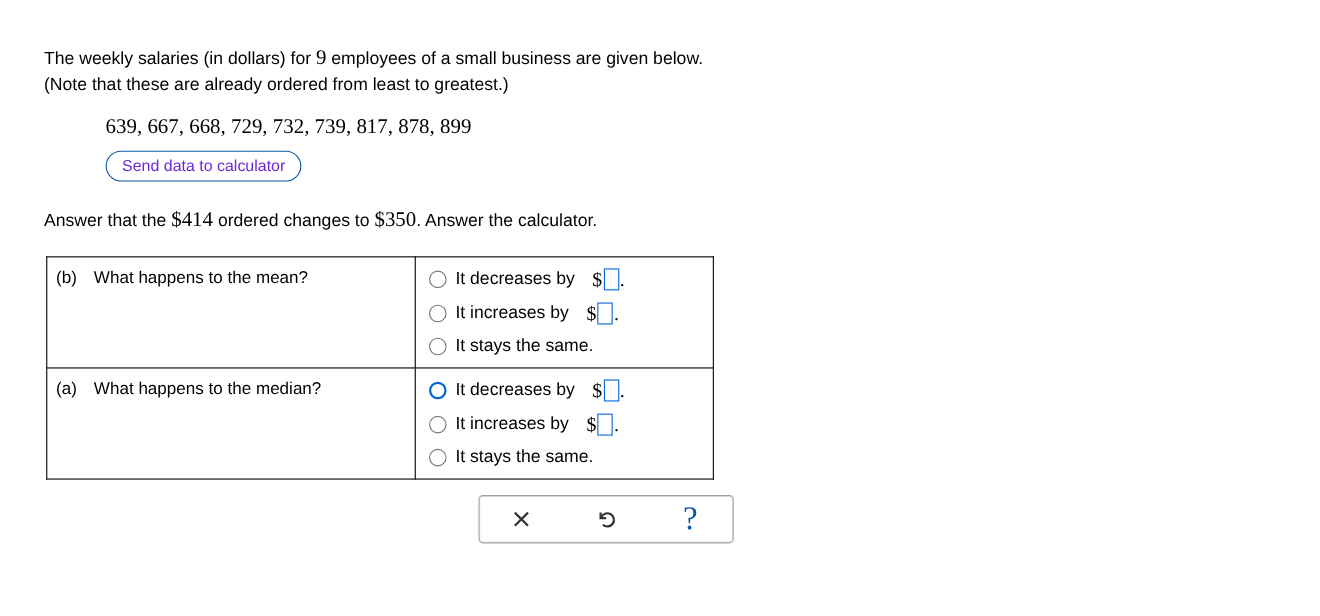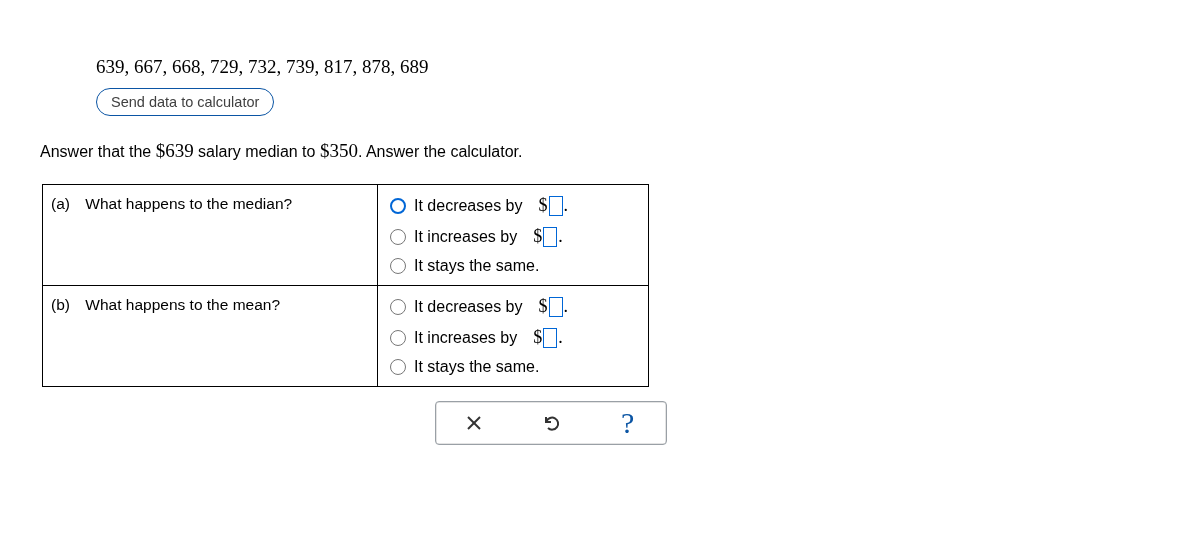--- a/index.html
+++ b/index.html
@@ -17,21 +17,21 @@
   .data-row {
     font-family: "Times New Roman", serif;
     font-size: 19px;
     margin-left: 56px;
     margin-bottom: 10px;
   }
   .send-btn-wrap { margin-left: 56px; margin-bottom: 24px; }
   .send-btn {
     display: inline-block;
     border: 1.5px solid #0b55a4;
-    color: #404040;
+    color: #6d28d9;
     background: #fff;
     border-radius: 16px;
     padding: 5px 14px;
     font-size: 14.5px;
     font-family: Verdana, Geneva, sans-serif;
     cursor: pointer;
   }
   .suppose { margin-bottom: 22px; }
   .qtable-wrap { margin-left: 2px; }
   table.qtable {
@@ -115,43 +115,47 @@
     font-family: "Times New Roman", serif;
     font-size: 30px;
     color: #0b55a4;
   }
   svg { display: block; }
 </style>
 </head>
 <body>
 
 <div class="intro">
-</div>
-
-<div class="data-row">639, 667, 668, 729, 732, 739, 817, 878, 689</div>
+  <div>
+    <span>The weekly salaries (in dollars) for </span><span class="math-val">9</span><span> employees of a small business are given below.</span>
+  </div>
+  <div>(Note that these are already ordered from least to greatest.)</div>
+</div>
+
+<div class="data-row">639, 667, 668, 729, 732, 739, 817, 878, 899</div>
 
 <div class="send-btn-wrap">
   <button class="send-btn">Send data to calculator</button>
 </div>
 
 <div class="suppose">
-  <span>Answer that the </span><span class="math-val">$639</span><span> salary median to </span><span class="math-val">$350</span><span>. Answer the calculator.</span>
+  <span>Answer that the </span><span class="math-val">$414</span><span> ordered changes to </span><span class="math-val">$350</span><span>. Answer the calculator.</span>
 </div>
 
 <div class="qtable-wrap">
 <table class="qtable">
   <tbody>
         <tr>
     <td class="qcell">
-      <span class="part-label">(a)</span>
-      <span>What happens to the median?</span>
+      <span class="part-label">(b)</span>
+      <span>What happens to the mean?</span>
     </td>
     <td class="acell">
       <div class="opt-row">
-        <span class="radio selected"></span>
+        <span class="radio"></span>
         <span class="opt-label">It decreases by</span>
         <span class="amount-group">
           <span>$</span>
                 <span class="amount-box"></span>
                 <span>.</span>
         </span>
       </div>
       <div class="opt-row">
         <span class="radio"></span>
         <span class="opt-label">It increases by</span>
@@ -162,26 +166,26 @@
         </span>
       </div>
       <div class="opt-row">
         <span class="radio"></span>
         <span class="opt-label">It stays the same.</span>
       </div>
     </td>
   </tr>
   <tr>
     <td class="qcell">
-      <span class="part-label">(b)</span>
-      <span>What happens to the mean?</span>
+      <span class="part-label">(a)</span>
+      <span>What happens to the median?</span>
     </td>
     <td class="acell">
       <div class="opt-row">
-        <span class="radio"></span>
+        <span class="radio selected"></span>
         <span class="opt-label">It decreases by</span>
         <span class="amount-group">
           <span>$</span>
                 <span class="amount-box"></span>
                 <span>.</span>
         </span>
       </div>
       <div class="opt-row">
         <span class="radio"></span>
         <span class="opt-label">It increases by</span>

